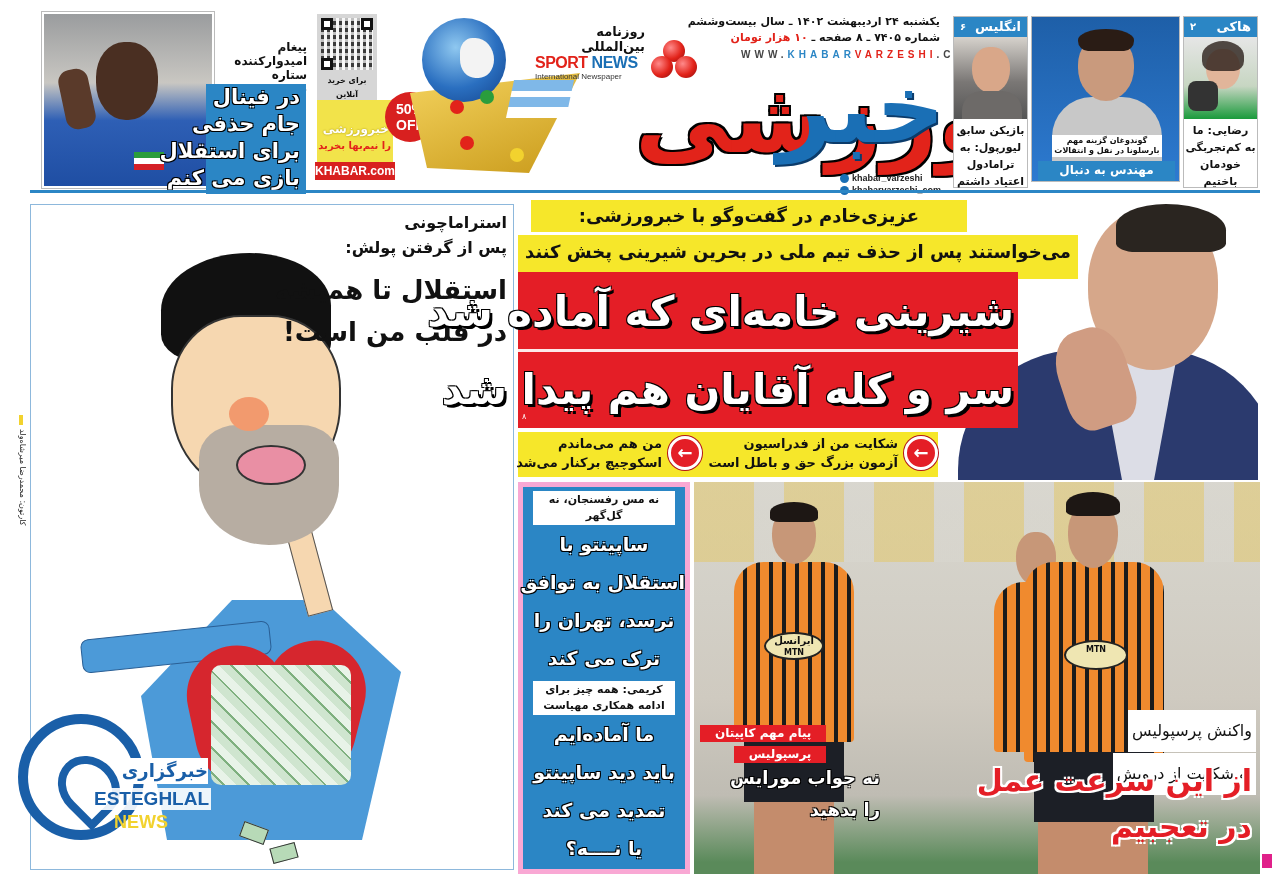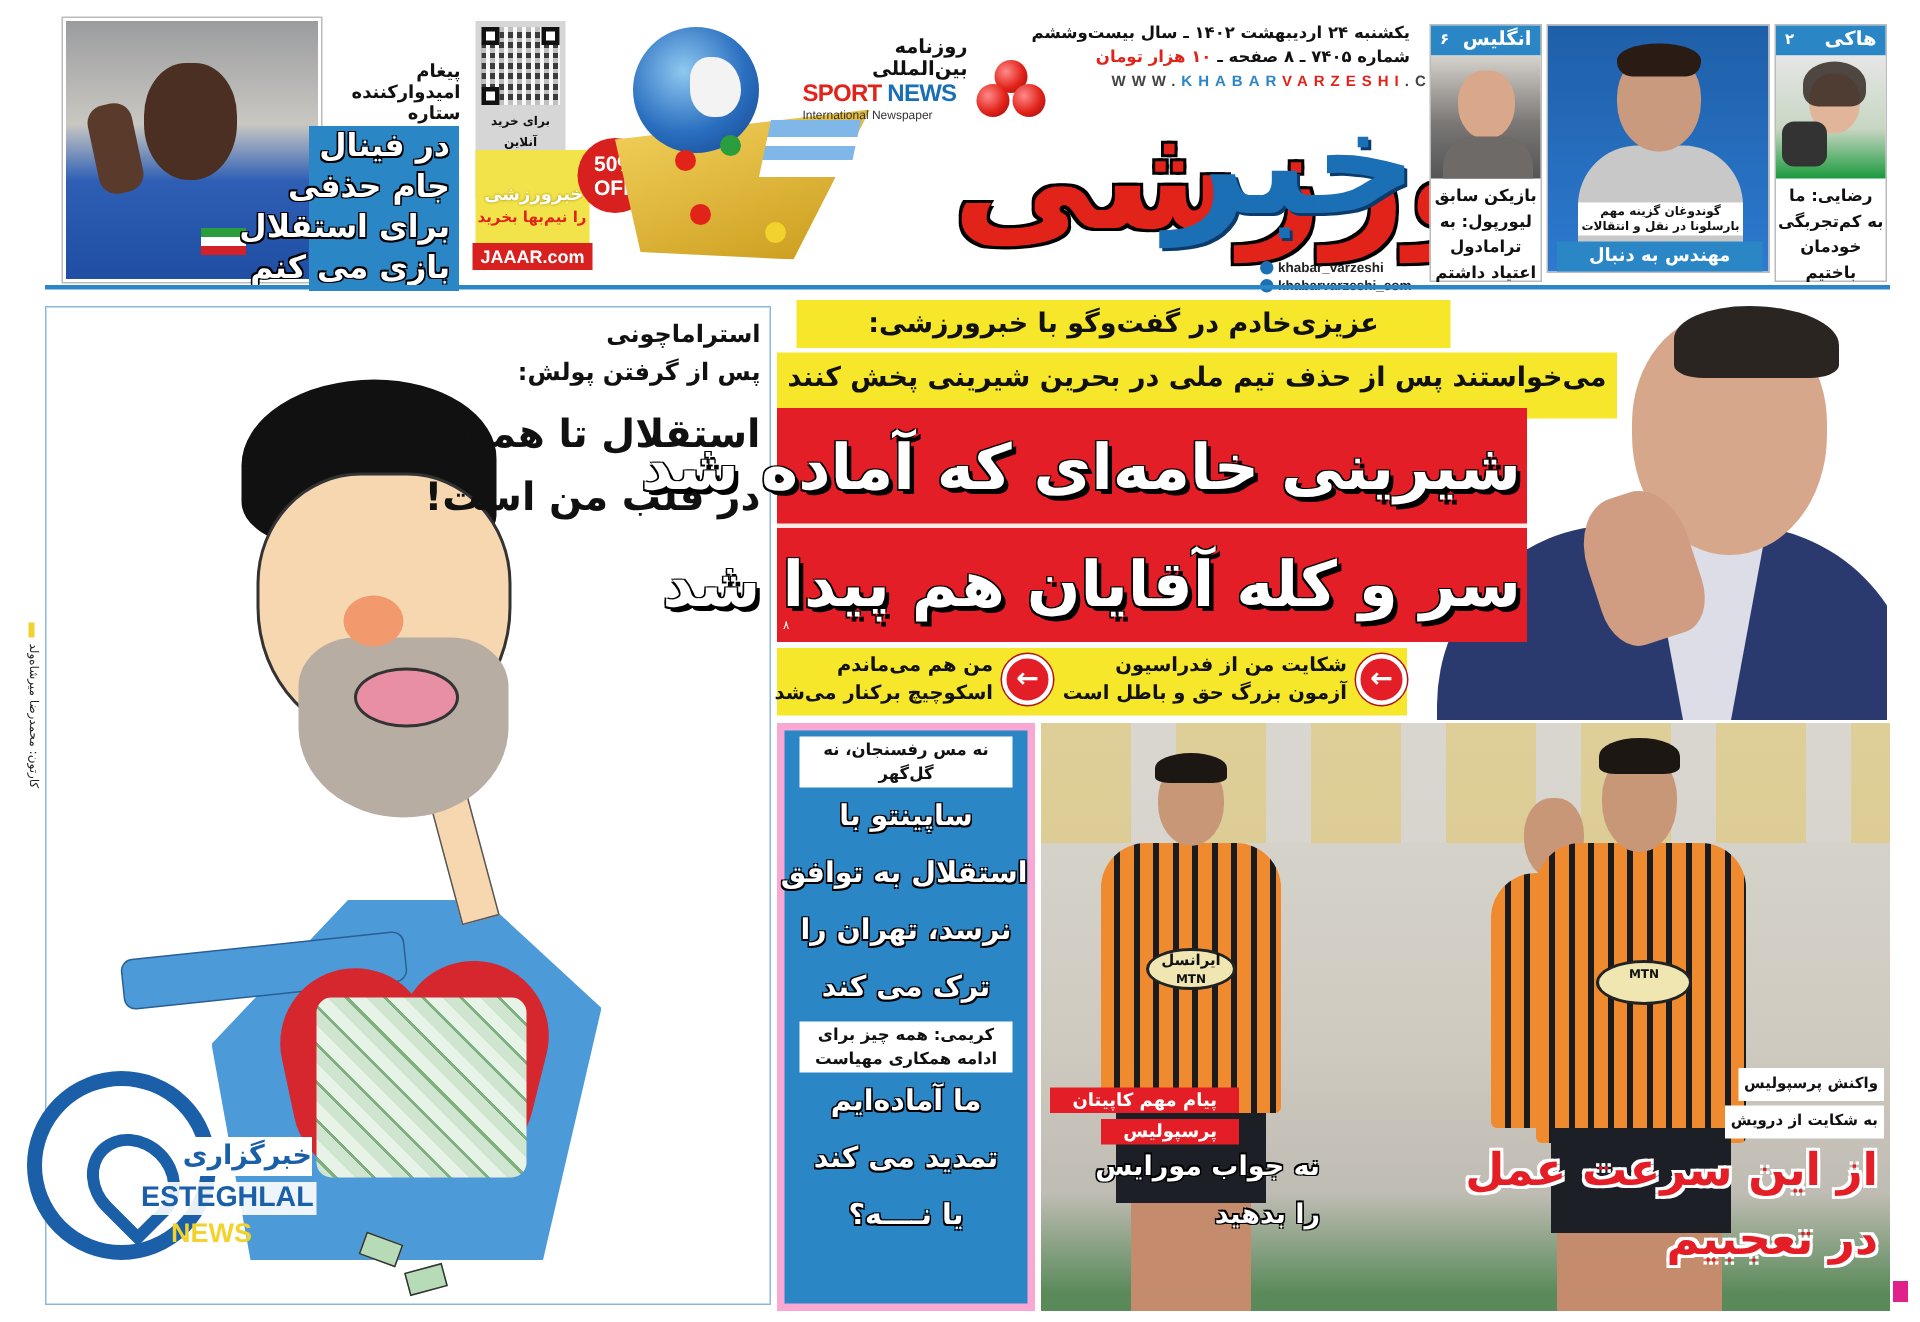--- a/index.html
+++ b/index.html
@@ -156,21 +156,21 @@
   .player .p-shirt { position:absolute; background: repeating-linear-gradient(90deg,#f08a2e 0 9px,#1b1b1b 9px 13px); border-radius:30px 30px 4px 4px; }
   .player .p-shorts { position:absolute; background:#1c1f26; }
   .player .p-legs { position:absolute; background:#c48c6c; }
   .player .sponsor { position:absolute; background:#efe6b2; border:2px solid #222; border-radius:50%; font-size:10px; font-weight:bold; text-align:center; color:#111; }
 
   .ps-left-tag { position:absolute; left:6px; top:240px; }
   .ps-left-tag div { background:#e41e26; color:#fff; font-weight:bold; font-size:12px; line-height:17px; padding:0 15px; margin-bottom:1px; display:inline-block; }
   .ps-left-big { position:absolute; left:6px; top:280px; width:180px; text-align:right; color:#fff; font-weight:bold; font-size:18px; line-height:32px; white-space:nowrap;
      text-shadow: 1px 1px 0 #000, -1px 1px 0 #000, 1px -1px 0 #000, -1px -1px 0 #000; }
   .ps-right-tag { position:absolute; right:4px; top:228px; text-align:right; }
-  .ps-right-tag div { background:#fff; color:#111; font-weight:bold; font-size:10px; line-height:18px; padding:2px 4px; display:inline-block; margin-bottom:1px; }
+  .ps-right-tag div { background:#fff; color:#111; font-weight:normal; font-size:16px; line-height:18px; padding:12px 4px; display:inline-block; margin-bottom:1px; }
   .ps-right-big { position:absolute; right:8px; top:276px; text-align:right; color:#e41e26; font-weight:bold; font-size:30px; line-height:46px; white-space:nowrap;
      text-shadow: 2px 2px 0 #fff, -2px 2px 0 #fff, 2px -2px 0 #fff, -2px -2px 0 #fff; }
   .pink-mark { position:absolute; left:1262px; top:854px; width:10px; height:14px; background:#e0218a; }
 </style>
 </head>
 <body>
 
 <div class="masthead">
 
   <div class="promo-left">
@@ -205,21 +205,21 @@
       </div>
     </div>
     <div class="ad-yellow">
       <div class="t1">خبرورزشی</div>
       <div class="t2">را نیم‌بها بخرید</div>
     </div>
     <div class="off-badge">
       <div>50%</div>
         <div>OFF</div>
     </div>
-    <div class="ad-ribbon">JAAAR.com</div>
+    <div class="ad-ribbon">KHABAR.com</div>
   </div>
 
   <div class="globe-art">
     <div class="swoosh"></div>
     <div class="globe">
         <div class="land"></div>
       </div>
     <div class="flagbox"></div>
     <div class="sport-icon" style="left:40px;top:82px;background:#e2231a;"></div>
     <div class="sport-icon" style="left:70px;top:72px;background:#2a9d3c;"></div>
@@ -377,20 +377,21 @@
   <div class="tag">نه مس رفسنجان، نه گل‌گهر</div>
   <div class="big">ساپینتو با</div>
   <div class="big">استقلال به توافق</div>
   <div class="big">نرسد، تهران را</div>
   <div class="big">ترک می کند</div>
   <div class="tag">
     <div>کریمی: همه چیز برای</div>
     <div>ادامه همکاری مهیاست</div>
   </div>
   <div class="big">ما آماده‌ایم</div>
+  <div class="big">باید دید ساپینتو</div>
   <div class="big">تمدید می کند</div>
   <div class="big">یا نــــه؟</div>
 </div>
 
 <div class="photo-story">
   <div class="stands"></div>
 
   <div class="player" style="left:40px;top:20px;">
     <div class="p-shirt" style="left:0;top:60px;width:120px;height:180px;"></div>
     <div class="p-head" style="left:38px;top:6px;width:44px;height:56px;"></div>

